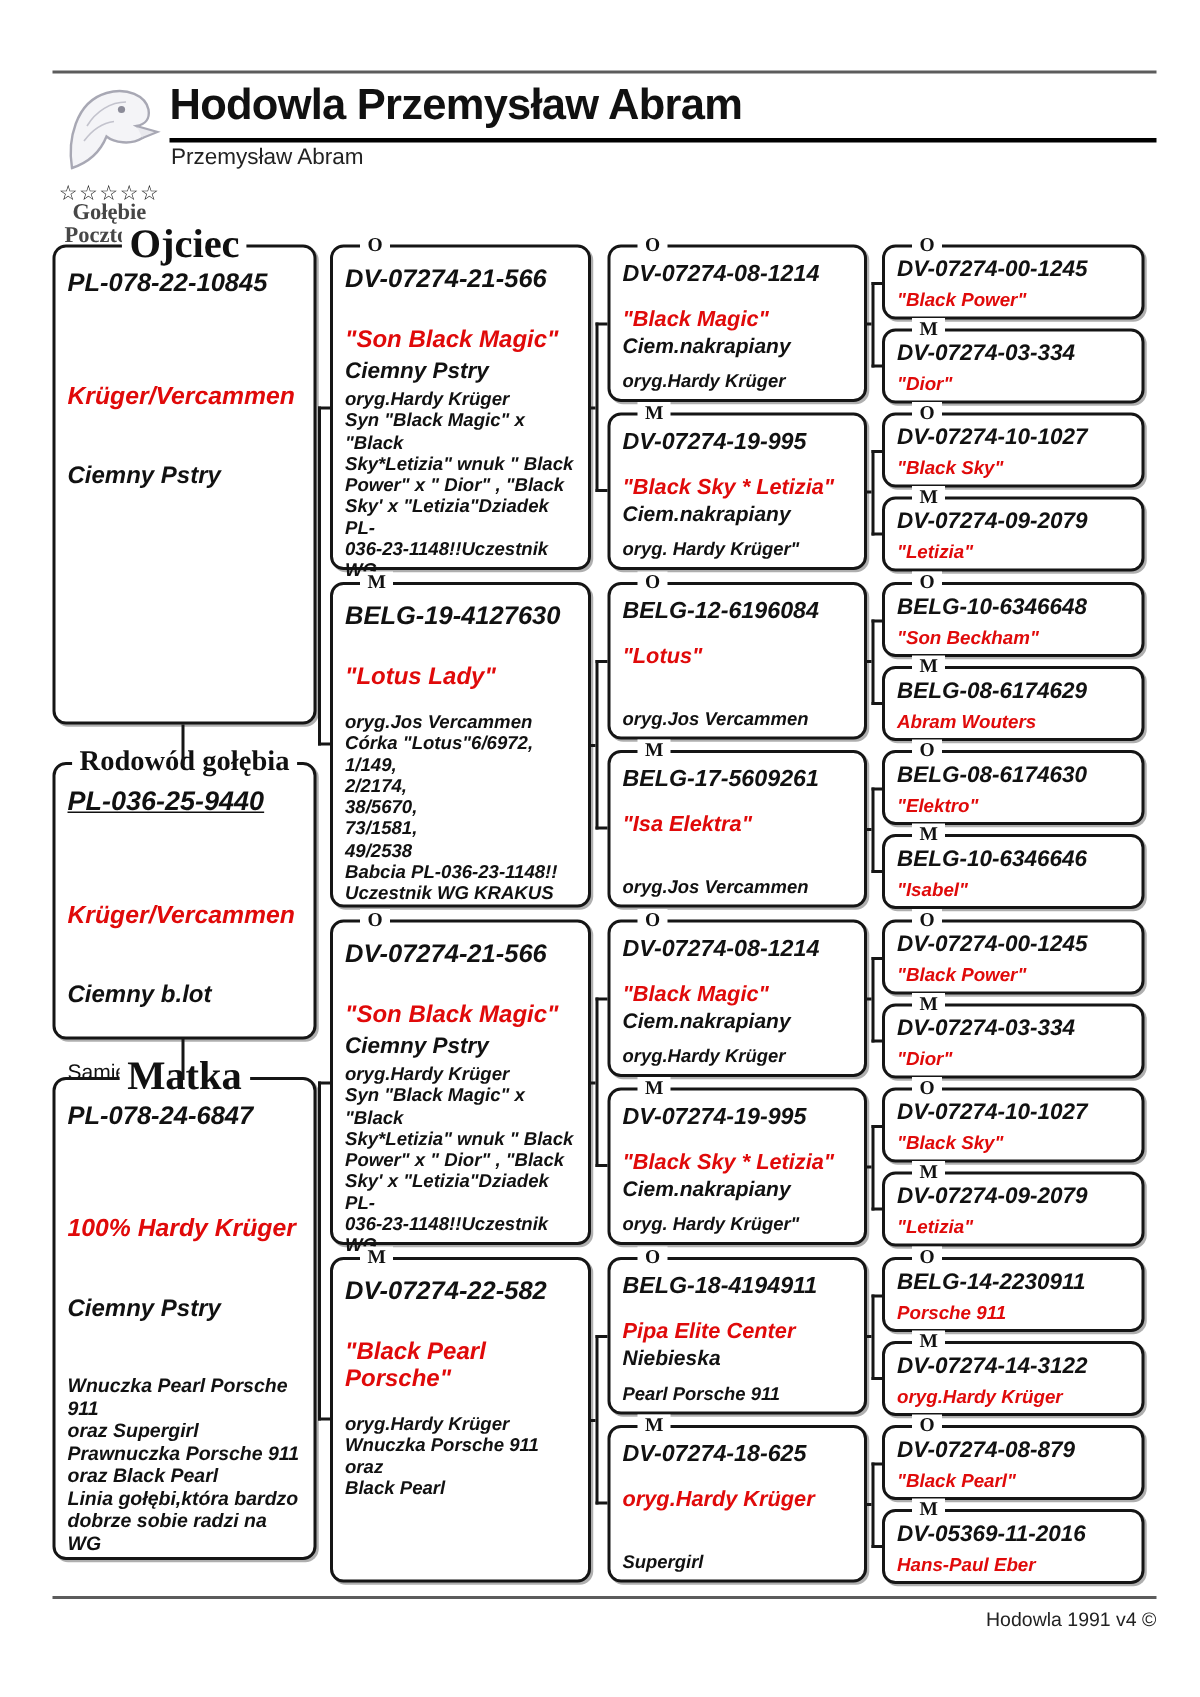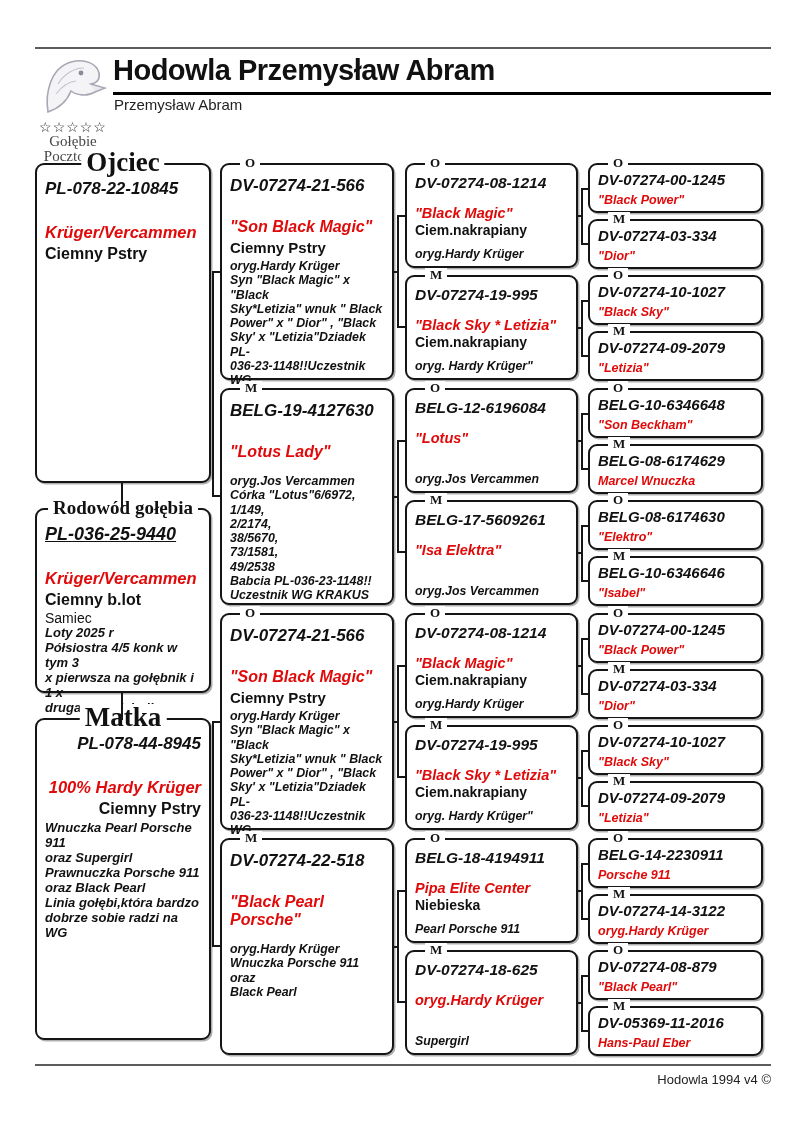--- a/index.html
+++ b/index.html
@@ -5,41 +5,41 @@
   html,body{margin:0;padding:0;background:#fff;}
   .page{position:relative;width:800px;height:1131px;background:#fff;overflow:hidden;
         font-family:"Liberation Sans",sans-serif;color:#111;}
   .rule{position:absolute;height:2px;background:#5c5c5c;}
   
   .title{position:absolute;left:113px;top:54px;width:658px;font-size:29px;font-weight:bold;
          letter-spacing:-.5px;border-bottom:3px solid #000;padding-bottom:5px;}
   .subtitle{position:absolute;left:114px;top:96px;font-size:15px;color:#222;}
   .logo{position:absolute;left:36px;top:54px;width:74px;text-align:center;}
   .stars{font-size:14px;letter-spacing:1px;color:#222;line-height:1;}
-  .logo-t{font-family:"Liberation Serif",serif;font-weight:normal;font-size:15px;color:#474747;line-height:1.0;}
+  .logo-t{font-family:"Liberation Serif",serif;font-weight:bold;font-size:15px;color:#474747;line-height:1.0;}
   
   .box{position:absolute;background:#fff;border:2px solid #151515;border-radius:9px;
        box-shadow:1.5px 1.5px 0 rgba(110,110,110,.55);box-sizing:border-box;
        display:flex;flex-direction:column;}
-  .b1{left:35px;width:176px;padding:14px 8px 6px;}
+  .b1{left:35px;width:176px;padding:14px 8px 6px;gap:32px;}
   .b2{left:220px;width:174px;padding:11px 8px 5px;}
   .b3{left:405px;width:173px;padding:9px 8px 5px;}
   .b4{left:588px;width:175px;height:50px;padding:6px 8px 4px;justify-content:space-between;}
   .leg{position:absolute;top:-9px;left:18px;background:#fff;padding:0 5px;line-height:1;
        font-family:"Liberation Serif",serif;font-weight:bold;font-size:13px;color:#111;}
   .leg-c{left:50%;transform:translateX(-50%);white-space:nowrap;}
   .leg-xl{font-size:27px;top:-16px;}
   .leg-lg{font-size:19px;top:-12px;}
   .ring{font-weight:bold;font-style:italic;font-size:17px;}
   .b3 .ring{font-size:15.5px;} .b4 .ring{font-size:15px;}
   .rname{color:var(--red,#e00a0a);font-weight:bold;font-style:italic;font-size:16.5px;margin-top:24px;}
   .b2 .rname{font-size:16px;margin-top:22px;}
   .b3 .rname{font-size:14.5px;margin-top:13px;}
   .b4 .rname{font-size:12.5px;margin-top:0;}
-  .bname{font-weight:bold;font-size:16px;margin-top:3px;}
+  .bname{font-weight:bold;font-style:italic;font-size:16px;margin-top:3px;}
   .b2 .bname{font-size:15px;} .b3 .bname{font-size:14px;margin-top:1px;}
   .sex{font-size:14px;margin-top:1px;}
   .desc{font-weight:bold;font-style:italic;font-size:13px;line-height:1.15;margin-top:3px;white-space:pre-line;}
   .b2 .desc{font-size:12.4px;} .b2 .desc.gap{margin-top:13px;}
   .b3 .desc{font-size:12.3px;margin-top:auto;}
   .cline{position:absolute;background:#161616;}
   .footer{position:absolute;top:1072px;left:471px;width:300px;text-align:right;font-size:13px;color:#222;}
 </style>
 </head>
 <body>
@@ -76,23 +76,23 @@
     <div class="rname">Krüger/Vercammen</div>
     <div class="bname">Ciemny b.lot</div>
     <div class="sex">Samiec</div>
     <div class="desc" style="margin-top:0;">Loty 2025 r
 Półsiostra 4/5 konk w tym 3
 x pierwsza na gołębnik i 1 x
 druga na gołębnik.
 Półsiostra nr 2-4/5 konk</div>
   </div>
 
-  <div class="box b1" style="top:718px;height:322px;align-items:flex-end;">
+  <div class="box b1" style="top:718px;height:322px;">
     <span class="leg leg-c leg-xl">Matka</span>
-    <div class="ring">PL-078-44-8945</div>
+    <div class="ring">PL-078-24-6847</div>
     <div class="rname">100% Hardy Krüger</div>
     <div class="bname">Ciemny Pstry</div>
     <div class="desc">Wnuczka Pearl Porsche 911
 oraz Supergirl
 Prawnuczka Porsche 911
 oraz Black Pearl
 Linia gołębi,która bardzo
 dobrze sobie radzi na WG</div>
   </div>
 
@@ -133,21 +133,21 @@
 Syn "Black Magic" x "Black
 Sky*Letizia" wnuk " Black
 Power" x " Dior" , "Black
 Sky' x "Letizia"Dziadek PL-
 036-23-1148!!Uczestnik WG
 KRAKUS 2023 r 1 miejsce
 na 2625 gołębi z lotu Nr.2</div>
   </div>
   <div class="box b2" style="top:838px;height:217px;">
     <span class="leg">M</span>
-    <div class="ring">DV-07274-22-518</div>
+    <div class="ring">DV-07274-22-582</div>
     <div class="rname">"Black Pearl Porsche"</div>
     <div class="desc gap">oryg.Hardy Krüger
 Wnuczka Porsche 911 oraz
 Black Pearl</div>
   </div>
 
   <div class="box b3" style="top:163px;height:105px;">
     <span class="leg">O</span>
     <div class="ring">DV-07274-08-1214</div>
     <div class="rname">"Black Magic"</div>
@@ -222,21 +222,21 @@
     <div class="rname">"Letizia"</div>
   </div>
   <div class="box b4" style="top:388px;">
     <span class="leg">O</span>
     <div class="ring">BELG-10-6346648</div>
     <div class="rname">"Son Beckham"</div>
   </div>
   <div class="box b4" style="top:444px;">
     <span class="leg">M</span>
     <div class="ring">BELG-08-6174629</div>
-    <div class="rname">Marcel Wnuczka</div>
+    <div class="rname">Abram Wouters</div>
   </div>
   <div class="box b4" style="top:500px;">
     <span class="leg">O</span>
     <div class="ring">BELG-08-6174630</div>
     <div class="rname">"Elektro"</div>
   </div>
   <div class="box b4" style="top:556px;">
     <span class="leg">M</span>
     <div class="ring">BELG-10-6346646</div>
     <div class="rname">"Isabel"</div>
@@ -276,21 +276,21 @@
     <div class="ring">DV-07274-08-879</div>
     <div class="rname">"Black Pearl"</div>
   </div>
   <div class="box b4" style="top:1006px;">
     <span class="leg">M</span>
     <div class="ring">DV-05369-11-2016</div>
     <div class="rname">Hans-Paul Eber</div>
   </div>
 
   <div class="rule" style="left:35px;top:1064px;width:736px;"></div>
-  <div class="footer">Hodowla 1994 v4 ©</div>
+  <div class="footer">Hodowla 1991 v4 ©</div>
 <div class="cline" style="left: 212px; top: 271px; width: 2px; height: 226px;"></div>
     <div class="cline" style="left: 212px; top: 271px; width: 8px; height: 2px;"></div>
     <div class="cline" style="left: 212px; top: 495px; width: 8px; height: 2px;"></div>
     <div class="cline" style="left: 212px; top: 721px; width: 2px; height: 226px;"></div>
     <div class="cline" style="left: 212px; top: 721px; width: 8px; height: 2px;"></div>
     <div class="cline" style="left: 212px; top: 945px; width: 8px; height: 2px;"></div>
     <div class="cline" style="left: 397px; top: 215px; width: 2px; height: 113px;"></div>
     <div class="cline" style="left: 397px; top: 215px; width: 8px; height: 2px;"></div>
     <div class="cline" style="left: 397px; top: 326px; width: 8px; height: 2px;"></div>
     <div class="cline" style="left: 393px; top: 271px; width: 4px; height: 2px;"></div>

